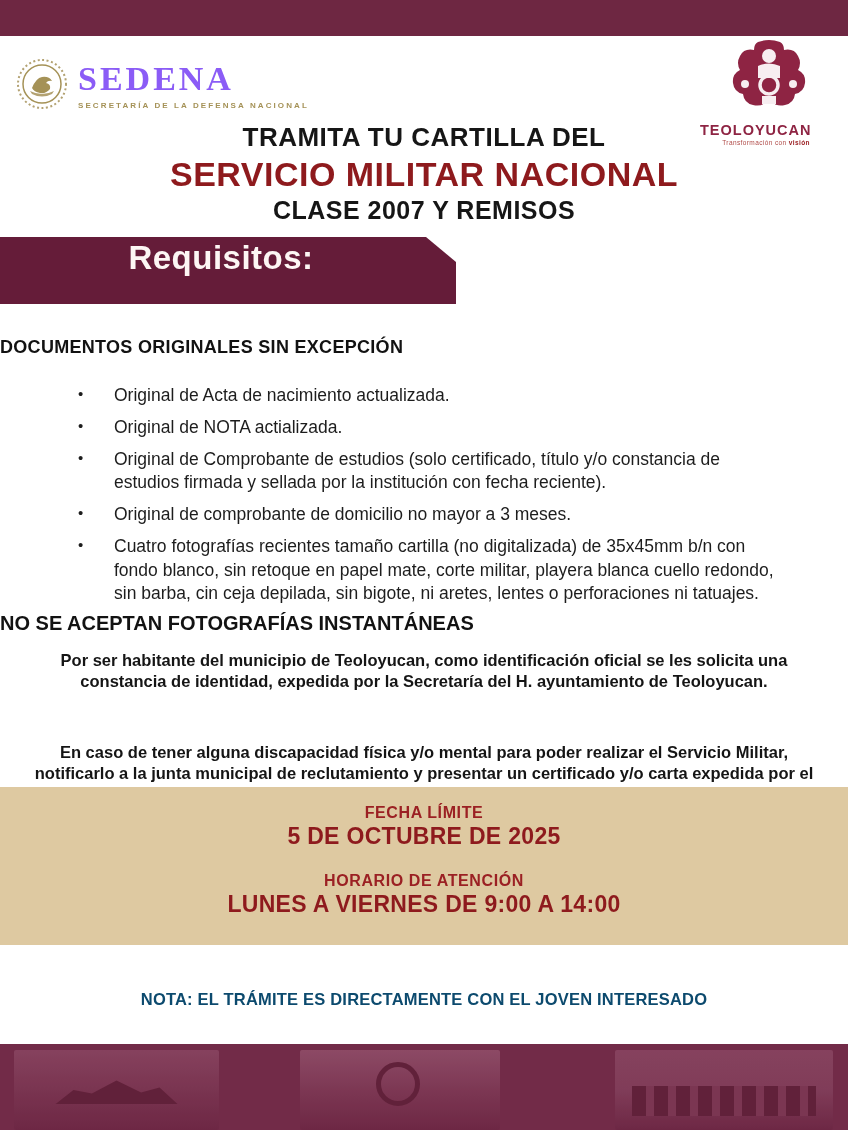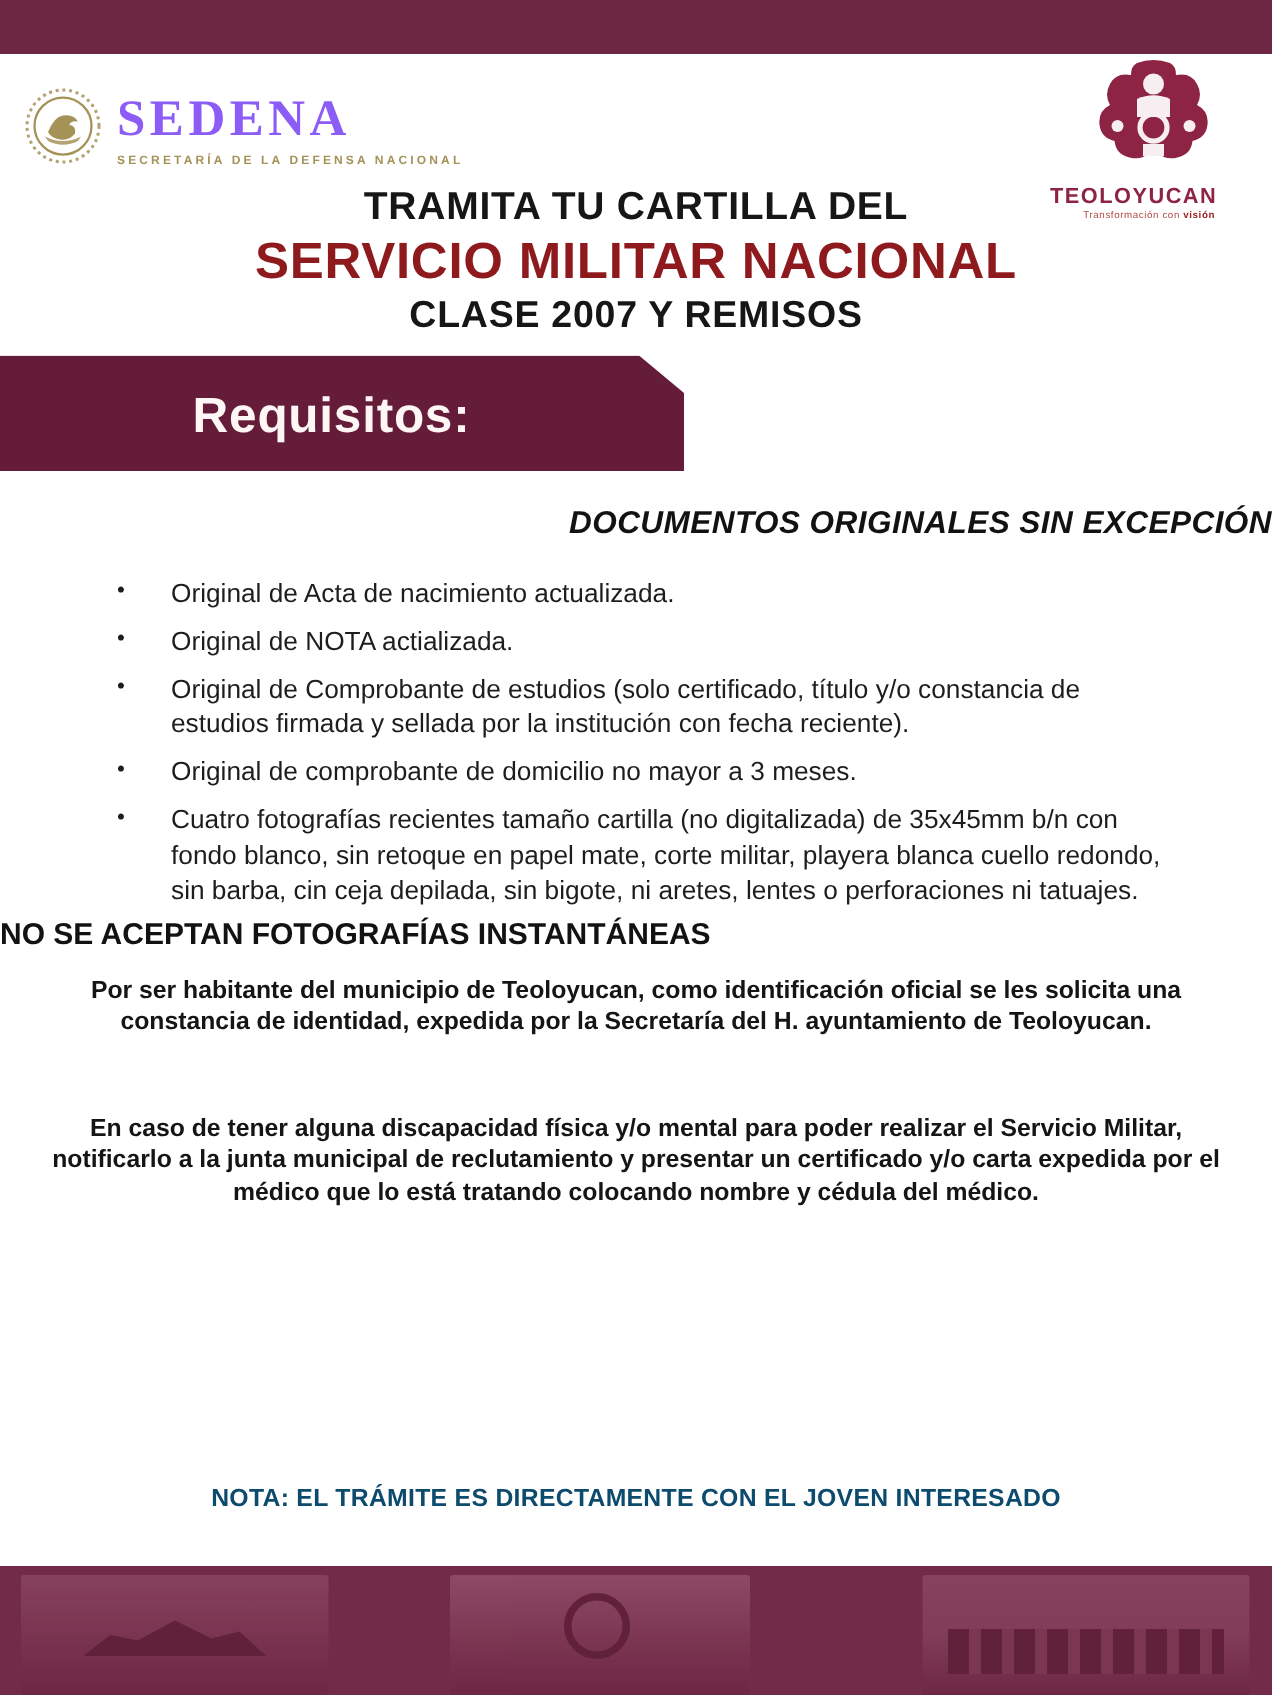--- a/index.html
+++ b/index.html
@@ -19,29 +19,29 @@
   .teolo .tagline{font-size:6.5px;color:#b04a47;letter-spacing:.4px;margin-top:1px;}
   .teolo .tagline b{color:#9b2023;}
 
   
   .title{position:absolute;left:0;top:122px;width:100%;text-align:center;line-height:1.22;}
   .title .t1{font-size:26px;font-weight:bold;color:#161616;letter-spacing:.5px;}
   .title .t2{font-size:34px;font-weight:bold;color:#8e1a1d;letter-spacing:.5px;}
   .title .t3{font-size:25px;font-weight:bold;color:#161616;letter-spacing:.5px;}
 
   
-  .req-banner{position:absolute;left:0;top:237px;width:456px;height:77px;background:#651c39;
+  .req-banner{position:absolute;left:0;top:237px;width:456px;height:67px;background:#651c39;
       clip-path:polygon(0 0,426px 0,456px 25px,456px 77px,0 77px);
-      display:flex;align-items:center;justify-content:center;}
+      display:flex;justify-content:center;}
   .req-banner span{color:#fdf6f4;font-size:33px;font-weight:bold;letter-spacing:.5px;
       margin-right:14px;margin-top:2px;}
 
   
-  .docs-heading{position:absolute;left:0;top:337px;width:100%;text-align:right;
-      font-size:21px;font-weight:bold;color:#121212;letter-spacing:.3px;font-style:italic;}
+  .docs-heading{position:absolute;left:0;top:337px;width:100%;text-align:left;
+      font-size:18px;font-weight:bold;color:#121212;letter-spacing:.3px;}
   .doc-list{position:absolute;left:78px;top:384px;width:716px;list-style:none;margin:0;padding:0;}
   .doc-list li{display:flex;margin-bottom:9px;font-size:17.5px;line-height:1.32;color:#1d1d1d;}
   .doc-list .dot{width:36px;flex:0 0 36px;font-size:15px;color:#1d1d1d;}
   .doc-list .txt{flex:1;padding-right:8px;}
 
   .no-photos{position:absolute;left:0;top:612px;width:100%;
       font-size:20px;font-weight:bold;color:#121212;}
 
   .para{position:absolute;left:34px;width:780px;text-align:center;font-weight:bold;
       font-size:16.5px;line-height:1.3;color:#151515;}
@@ -146,20 +146,30 @@
       <span class="dot">•</span>
       <span class="txt">Cuatro fotografías recientes tamaño cartilla (no digitalizada) de 35x45mm b/n con fondo blanco, sin retoque en papel mate, corte militar, playera blanca cuello redondo, sin barba, cin ceja depilada, sin bigote, ni aretes, lentes o perforaciones ni tatuajes.</span>
     </li>
   </ul>
 
   <div class="no-photos">NO SE ACEPTAN FOTOGRAFÍAS INSTANTÁNEAS</div>
 
   <div class="para para1">Por ser habitante del municipio de Teoloyucan, como identificación oficial se les solicita una constancia de identidad, expedida por la Secretaría del H. ayuntamiento de Teoloyucan.</div>
   <div class="para para2">En caso de tener alguna discapacidad física y/o mental para poder realizar el Servicio Militar, notificarlo a la junta municipal de reclutamiento y presentar un certificado y/o carta expedida por el médico que lo está tratando colocando nombre y cédula del médico.</div>
 
+  <div class="schedule">
+    <div class="grp1">
+      <div class="lbl">FECHA LÍMITE</div>
+      <div class="val">5 DE OCTUBRE DE 2025</div>
+    </div>
+    <div class="grp2">
+      <div class="lbl">HORARIO DE ATENCIÓN</div>
+      <div class="val">LUNES A VIERNES DE 9:00 A 14:00</div>
+    </div>
+  </div>
 
   <div class="note">NOTA: EL TRÁMITE ES DIRECTAMENTE CON EL JOVEN INTERESADO</div>
 
   <div class="footer">
     <div class="photo p1"></div>
     <div class="photo p2"></div>
     <div class="photo p3"></div>
   </div>
 
 </div>

